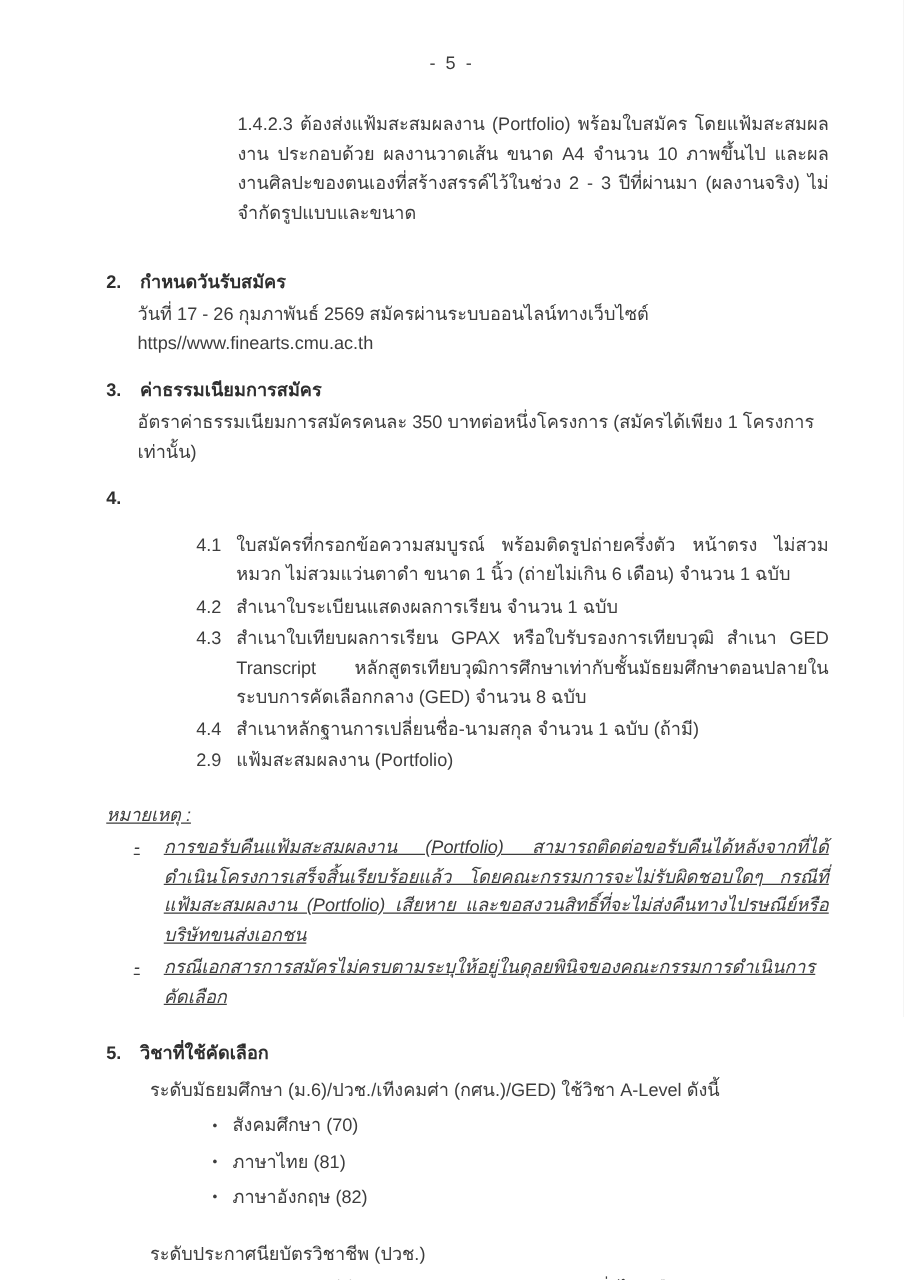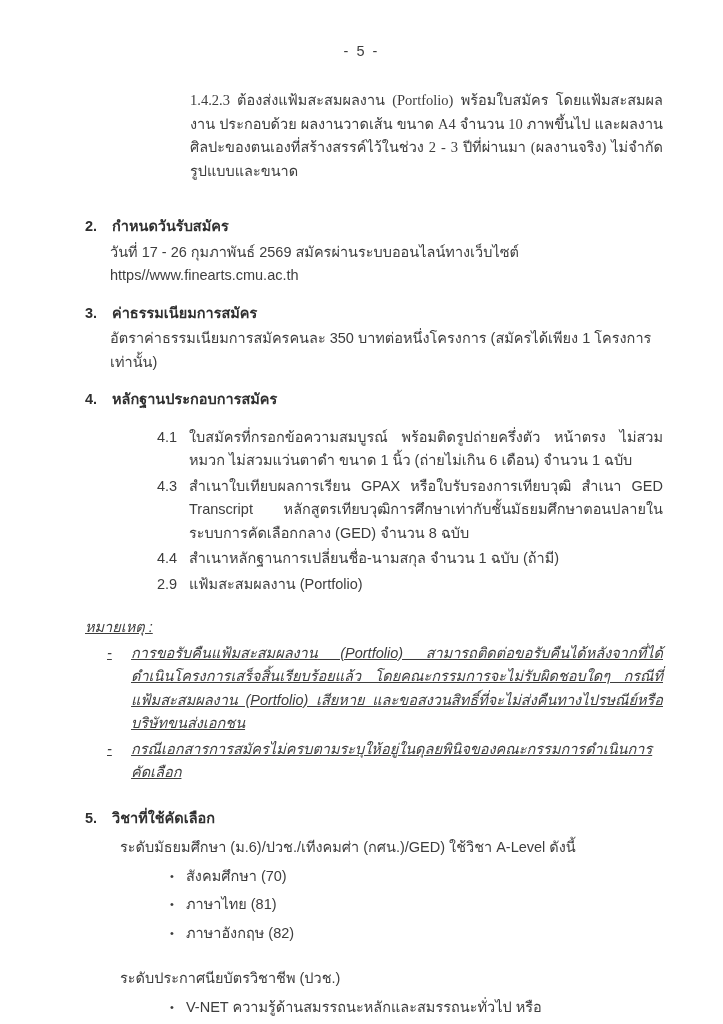--- a/index.html
+++ b/index.html
@@ -4,21 +4,21 @@
 <style>
   html,body{margin:0;padding:0;background:#e8e8e8;}
   .page{
     width:723px;height:1024px;background:#ffffff;margin:0 auto;
     position:relative;box-sizing:border-box;
     font-family:"Liberation Sans","DejaVu Sans",sans-serif;
     font-size:14.5px;line-height:1.62;color:#3d3d3d;
     padding:40px 60px 40px 85px;overflow:hidden;
   }
   .pagenum{text-align:center;margin:0 0 26px -25px;letter-spacing:2px;}
-  .intro{margin:0 0 32px 105px;text-align:justify;font-family:Liberation Serif, serif;}
+  .intro{margin:0 0 32px 105px;text-align:justify;}
   .section{margin-top:16px;}
   .sec-head{display:flex;font-weight:bold;color:#2f2f2f;}
   .sec-head .num{width:27px;flex:0 0 27px;}
   .sec-body{margin-left:25px;margin-top:2px;}
   .item{display:flex;margin-left:72px;margin-top:2px;text-align:justify;}
   .item .inum{width:32px;flex:0 0 32px;}
   .item .itext{flex:1;}
   .note{margin-top:20px;font-style:italic;text-decoration:underline;}
   .note-label{margin-bottom:2px;}
   .note-item{display:flex;margin-left:22px;margin-top:2px;text-align:justify;}
@@ -52,25 +52,28 @@
     <div class="sec-head">
       <span class="num">3.</span>
       <span>ค่าธรรมเนียมการสมัคร</span>
     </div>
     <div class="sec-body">อัตราค่าธรรมเนียมการสมัครคนละ 350 บาทต่อหนึ่งโครงการ (สมัครได้เพียง 1 โครงการเท่านั้น)</div>
   </div>
 
   <div class="section gap-md">
     <div class="sec-head">
       <span class="num">4.</span>
-      <span>หลักฐานประกอบการสมัคร</span>
     </div>
     <div class="item gap-md">
       <span class="inum">4.1</span>
       <span class="itext">ใบสมัครที่กรอกข้อความสมบูรณ์ พร้อมติดรูปถ่ายครึ่งตัว หน้าตรง ไม่สวมหมวก ไม่สวมแว่นตาดำ ขนาด 1 นิ้ว (ถ่ายไม่เกิน 6 เดือน) จำนวน 1 ฉบับ</span>
+    </div>
+    <div class="item">
+      <span class="inum">4.2</span>
+      <span class="itext">สำเนาใบระเบียนแสดงผลการเรียน จำนวน 1 ฉบับ</span>
     </div>
     <div class="item">
       <span class="inum">4.3</span>
       <span class="itext">สำเนาใบเทียบผลการเรียน GPAX หรือใบรับรองการเทียบวุฒิ สำเนา GED Transcript หลักสูตรเทียบวุฒิการศึกษาเท่ากับชั้นมัธยมศึกษาตอนปลายในระบบการคัดเลือกกลาง (GED) จำนวน 8 ฉบับ</span>
     </div>
     <div class="item">
       <span class="inum">4.4</span>
       <span class="itext">สำเนาหลักฐานการเปลี่ยนชื่อ-นามสกุล จำนวน 1 ฉบับ (ถ้ามี)</span>
     </div>
     <div class="item">

